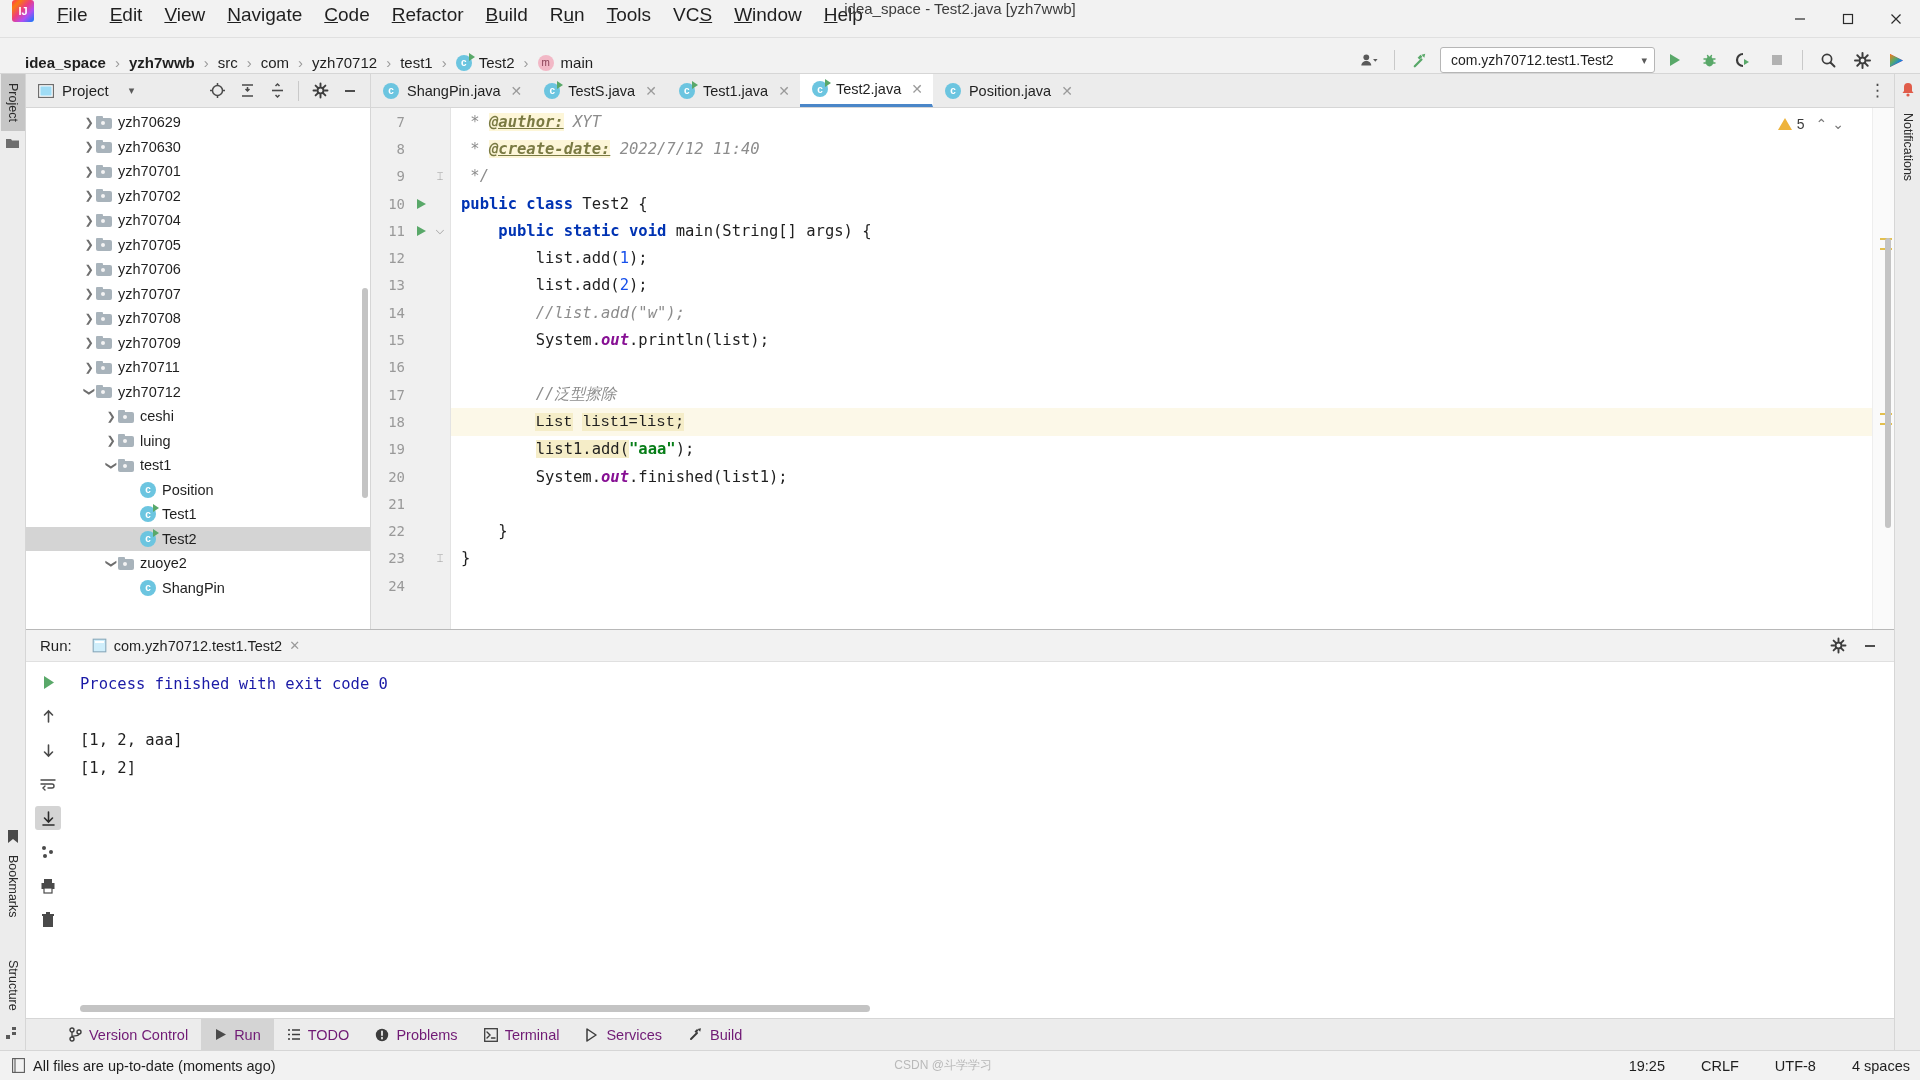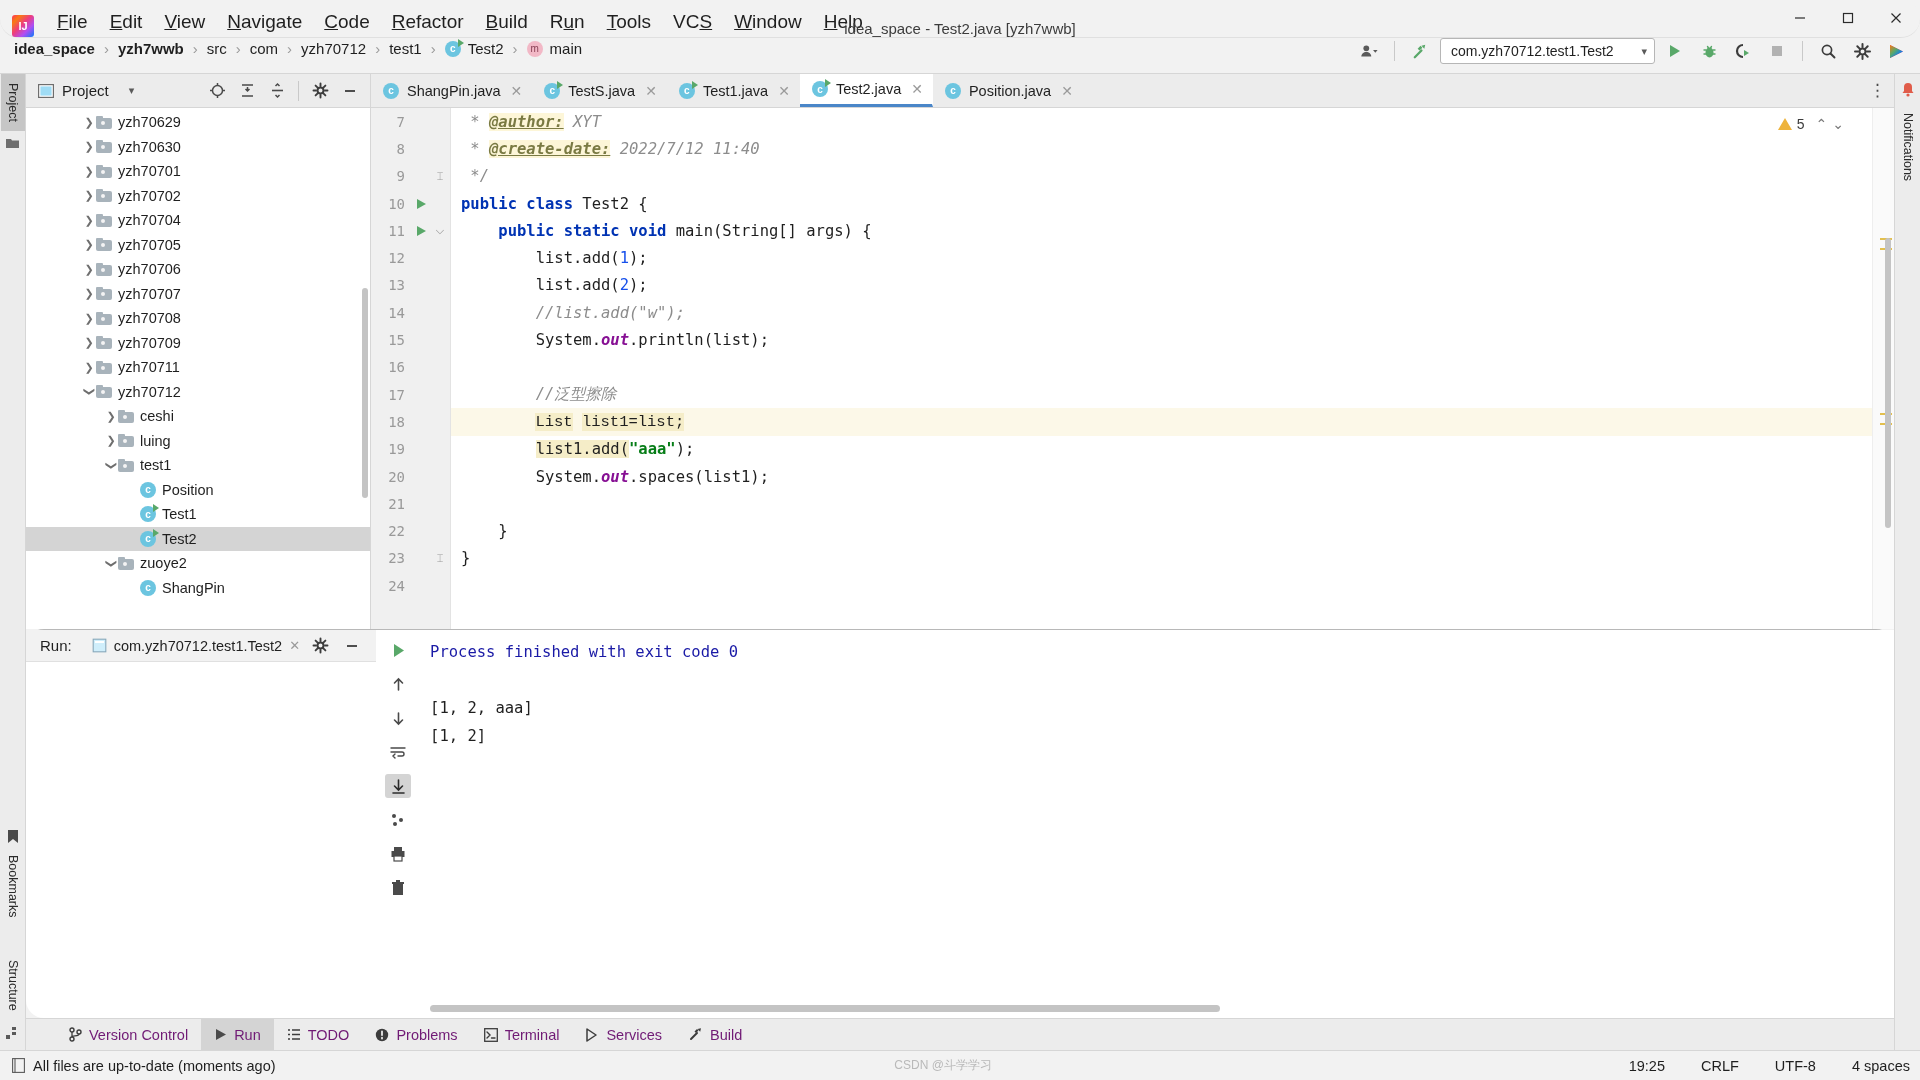--- a/index.html
+++ b/index.html
@@ -10,24 +10,23 @@
     background: #f2f2f2;
     color: #1f1f1f;
     overflow: hidden;
   }
   .app { width: 1920px; height: 1080px; display: flex; flex-direction: column; background:#f2f2f2; }
 
   
   .titlebar {
     height: 38px; flex: 0 0 38px;
     background: #f2f2f2;
-    display: flex; align-items: flex-end;
+    display: flex; align-items: flex-start;
     border-bottom: 1px solid #e0e0e0;
     position: relative;
-    border-radius: 19px;
   }
   .ij-logo {
     width: 22px; height: 22px; margin-left: 12px; margin-right: 12px;
     border-radius: 3px;
     background: linear-gradient(135deg,#fe315d 0%,#f97a12 20%,#ed3d7d 45%,#b24df2 70%,#087cfa 100%);
     display:flex;align-items:center;justify-content:center;
     color:#fff;font-size:11px;font-weight:bold;font-family:"Liberation Sans",sans-serif;
   }
   .menu { display: flex; align-items: center; gap: 0; }
   .menu-item {
@@ -41,21 +40,21 @@
   }
   .win-buttons { margin-left: auto; display: flex; height: 38px; z-index: 2; }
   .win-btn {
     width: 48px; height: 38px; display: flex; align-items: center; justify-content: center;
     cursor: default; color: #2b2b2b;
   }
 
   
   .navbar {
     height: 36px; flex: 0 0 36px; background: #f2f2f2;
-    display: flex; align-items: flex-start; padding-left: 12px;
+    display: flex; align-items: flex-end; padding-left: 23px;
     border-bottom: 1px solid #d6d6d6;
     gap: 26px;
   }
   .crumbs { display: flex; align-items: center; font-size: 15px; }
   .crumb { color: #1f1f1f; padding: 2px 2px; display:flex; align-items:center; gap:5px; }
   .crumb.bold { font-weight: bold; }
   .crumb-sep { color: #9b9b9b; margin: 0 7px; font-size: 15px; }
   .nav-right { margin-left: auto; display: flex; align-items: center; gap: 6px; padding-right: 10px; }
   .tb-icon {
     width: 28px; height: 26px; display: flex; align-items: center; justify-content: center;
@@ -176,21 +175,21 @@
   }
   .warn-badge {
     position:absolute; right: 50px; top: 8px; display:flex; align-items:center; gap:5px;
     font-size: 14px; color:#3c3c3c;
   }
   .tri-warn { width:0;height:0;border-left:7px solid transparent;border-right:7px solid transparent;border-bottom:12px solid #eeb33b; position:relative;}
   .mark-stripe { position:absolute; right:2px; width:12px; height:2px; background:#e3c04e; }
   .editor-vscroll { position:absolute; right:3px; top:130px; width:6px; height:290px; background:#c4c4c4; border-radius:3px;}
 
   
-  .run-panel { flex: 1 1 auto; display: flex; flex-direction: row; min-height: 0; border-top: 1px solid #b8b8b8; background:#fff;border-radius:18px;}
+  .run-panel { flex: 1 1 auto; display: flex; flex-direction: column; min-height: 0; border-top: 1px solid #b8b8b8; background:#fff;}
   .run-head {
     height: 32px; flex: 0 0 32px; background: #f2f2f2; display: flex; align-items: center;
     padding-left: 14px; border-bottom: 1px solid #e0e0e0;
   }
   .run-label { font-size: 15px; margin-right: 14px; }
   .run-tab {
     display:flex; align-items:center; gap: 7px; font-size: 14.5px; padding: 3px 6px;
   }
   .run-head-right { margin-left:auto; display:flex; align-items:center; gap:4px; padding-right:10px;}
   .run-body { flex: 1 1 auto; display: flex; min-height: 0; }
@@ -745,21 +744,21 @@
                 <div class="code-line"><span class="kw">public class </span><span class="">Test2 {</span></div>
                 <div class="code-line"><span class="">    </span><span class="kw">public static void </span><span class="">main(String[] args) {</span></div>
                 <div class="code-line"><span class="">        list.add(</span><span class="num">1</span><span class="">);</span></div>
                 <div class="code-line"><span class="">        list.add(</span><span class="num">2</span><span class="">);</span></div>
                 <div class="code-line"><span class="cmt">        //list.add("w");</span></div>
                 <div class="code-line"><span class="">        System.</span><span class="fld">out</span><span class="">.println(list);</span></div>
                 <div class="code-line">&nbsp;</div>
                 <div class="code-line"><span class="cmt">        //泛型擦除</span></div>
                 <div class="code-line hl"><span class="">        </span><span class="hlbox">List</span><span class=""> </span><span class="hlbox">list1=list;</span></div>
                 <div class="code-line"><span class="">        </span><span class="hlbox">list1.add(</span><span class="str">"aaa"</span><span class="">);</span></div>
-                <div class="code-line"><span class="">        System.</span><span class="fld">out</span><span class="">.spaces(list1);</span></div>
+                <div class="code-line"><span class="">        System.</span><span class="fld">out</span><span class="">.finished(list1);</span></div>
                 <div class="code-line">&nbsp;</div>
                 <div class="code-line"><span class="">    }</span></div>
                 <div class="code-line"><span class="">}</span></div>
               </div>
             <div class="warn-badge">
               <span class="tri-warn"></span>
               <span>5</span>
               <span style="color:#7a7a7a;margin-left:6px;">⌃</span>
               <span style="color:#7a7a7a;">⌄</span>
             </div>

